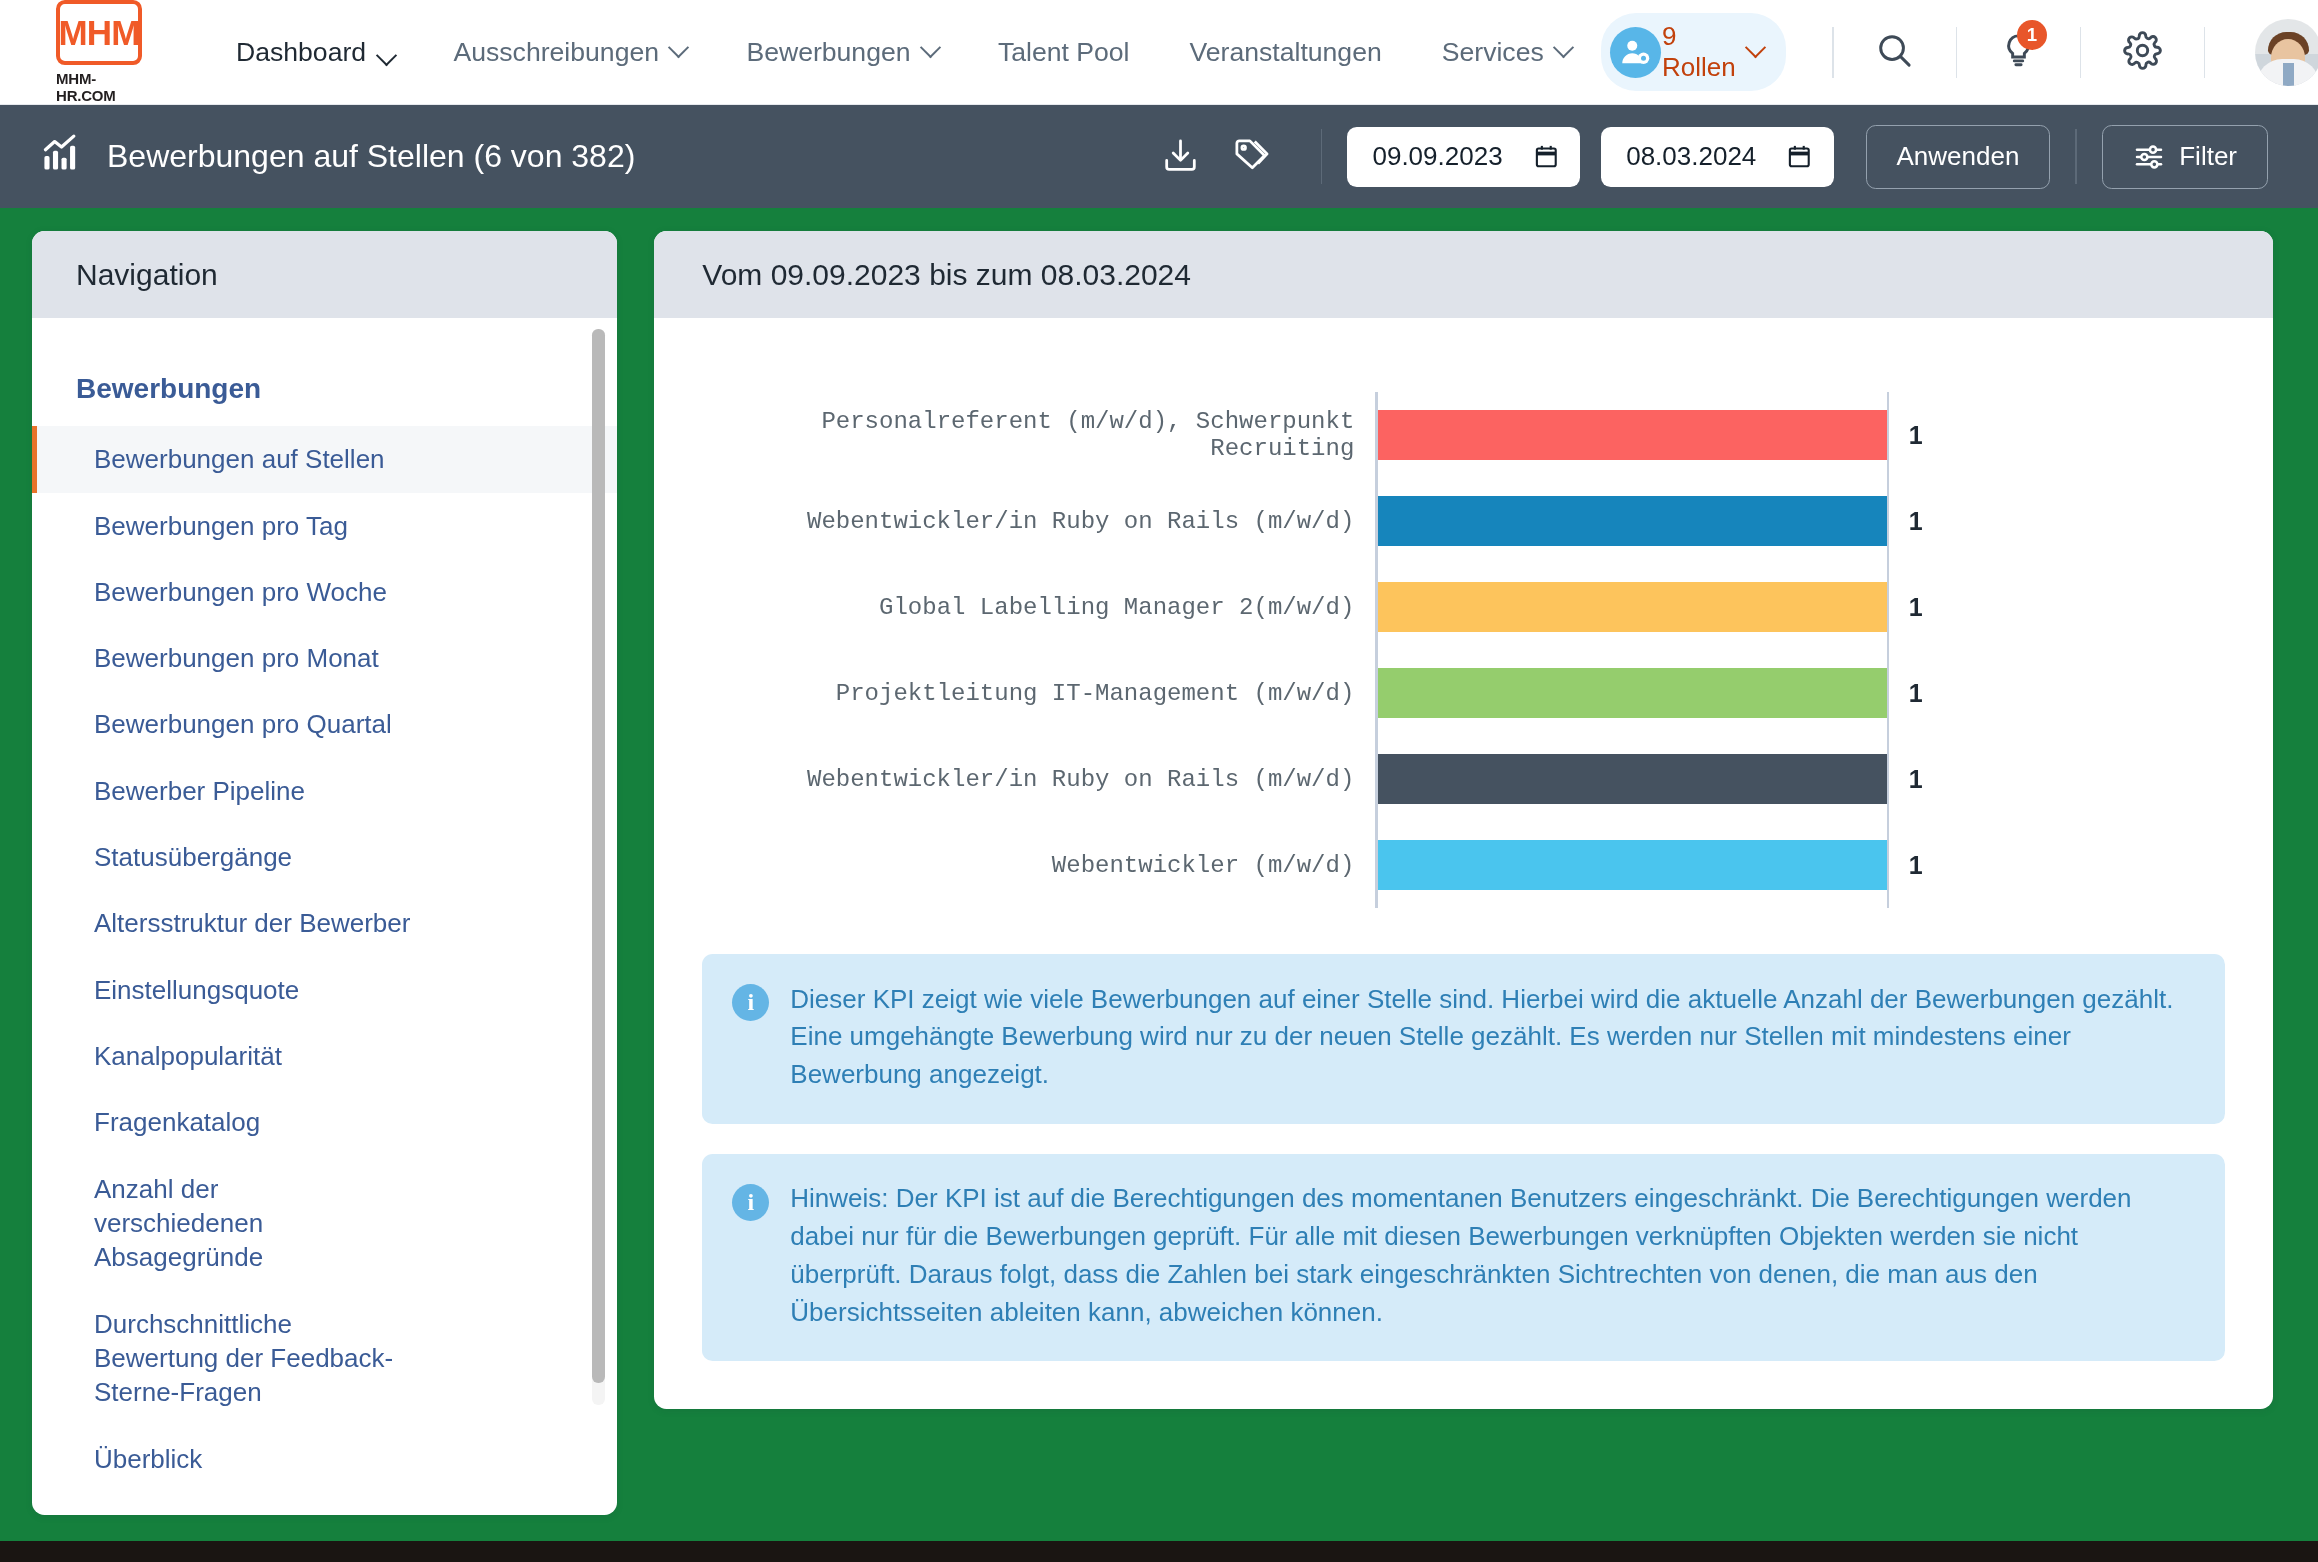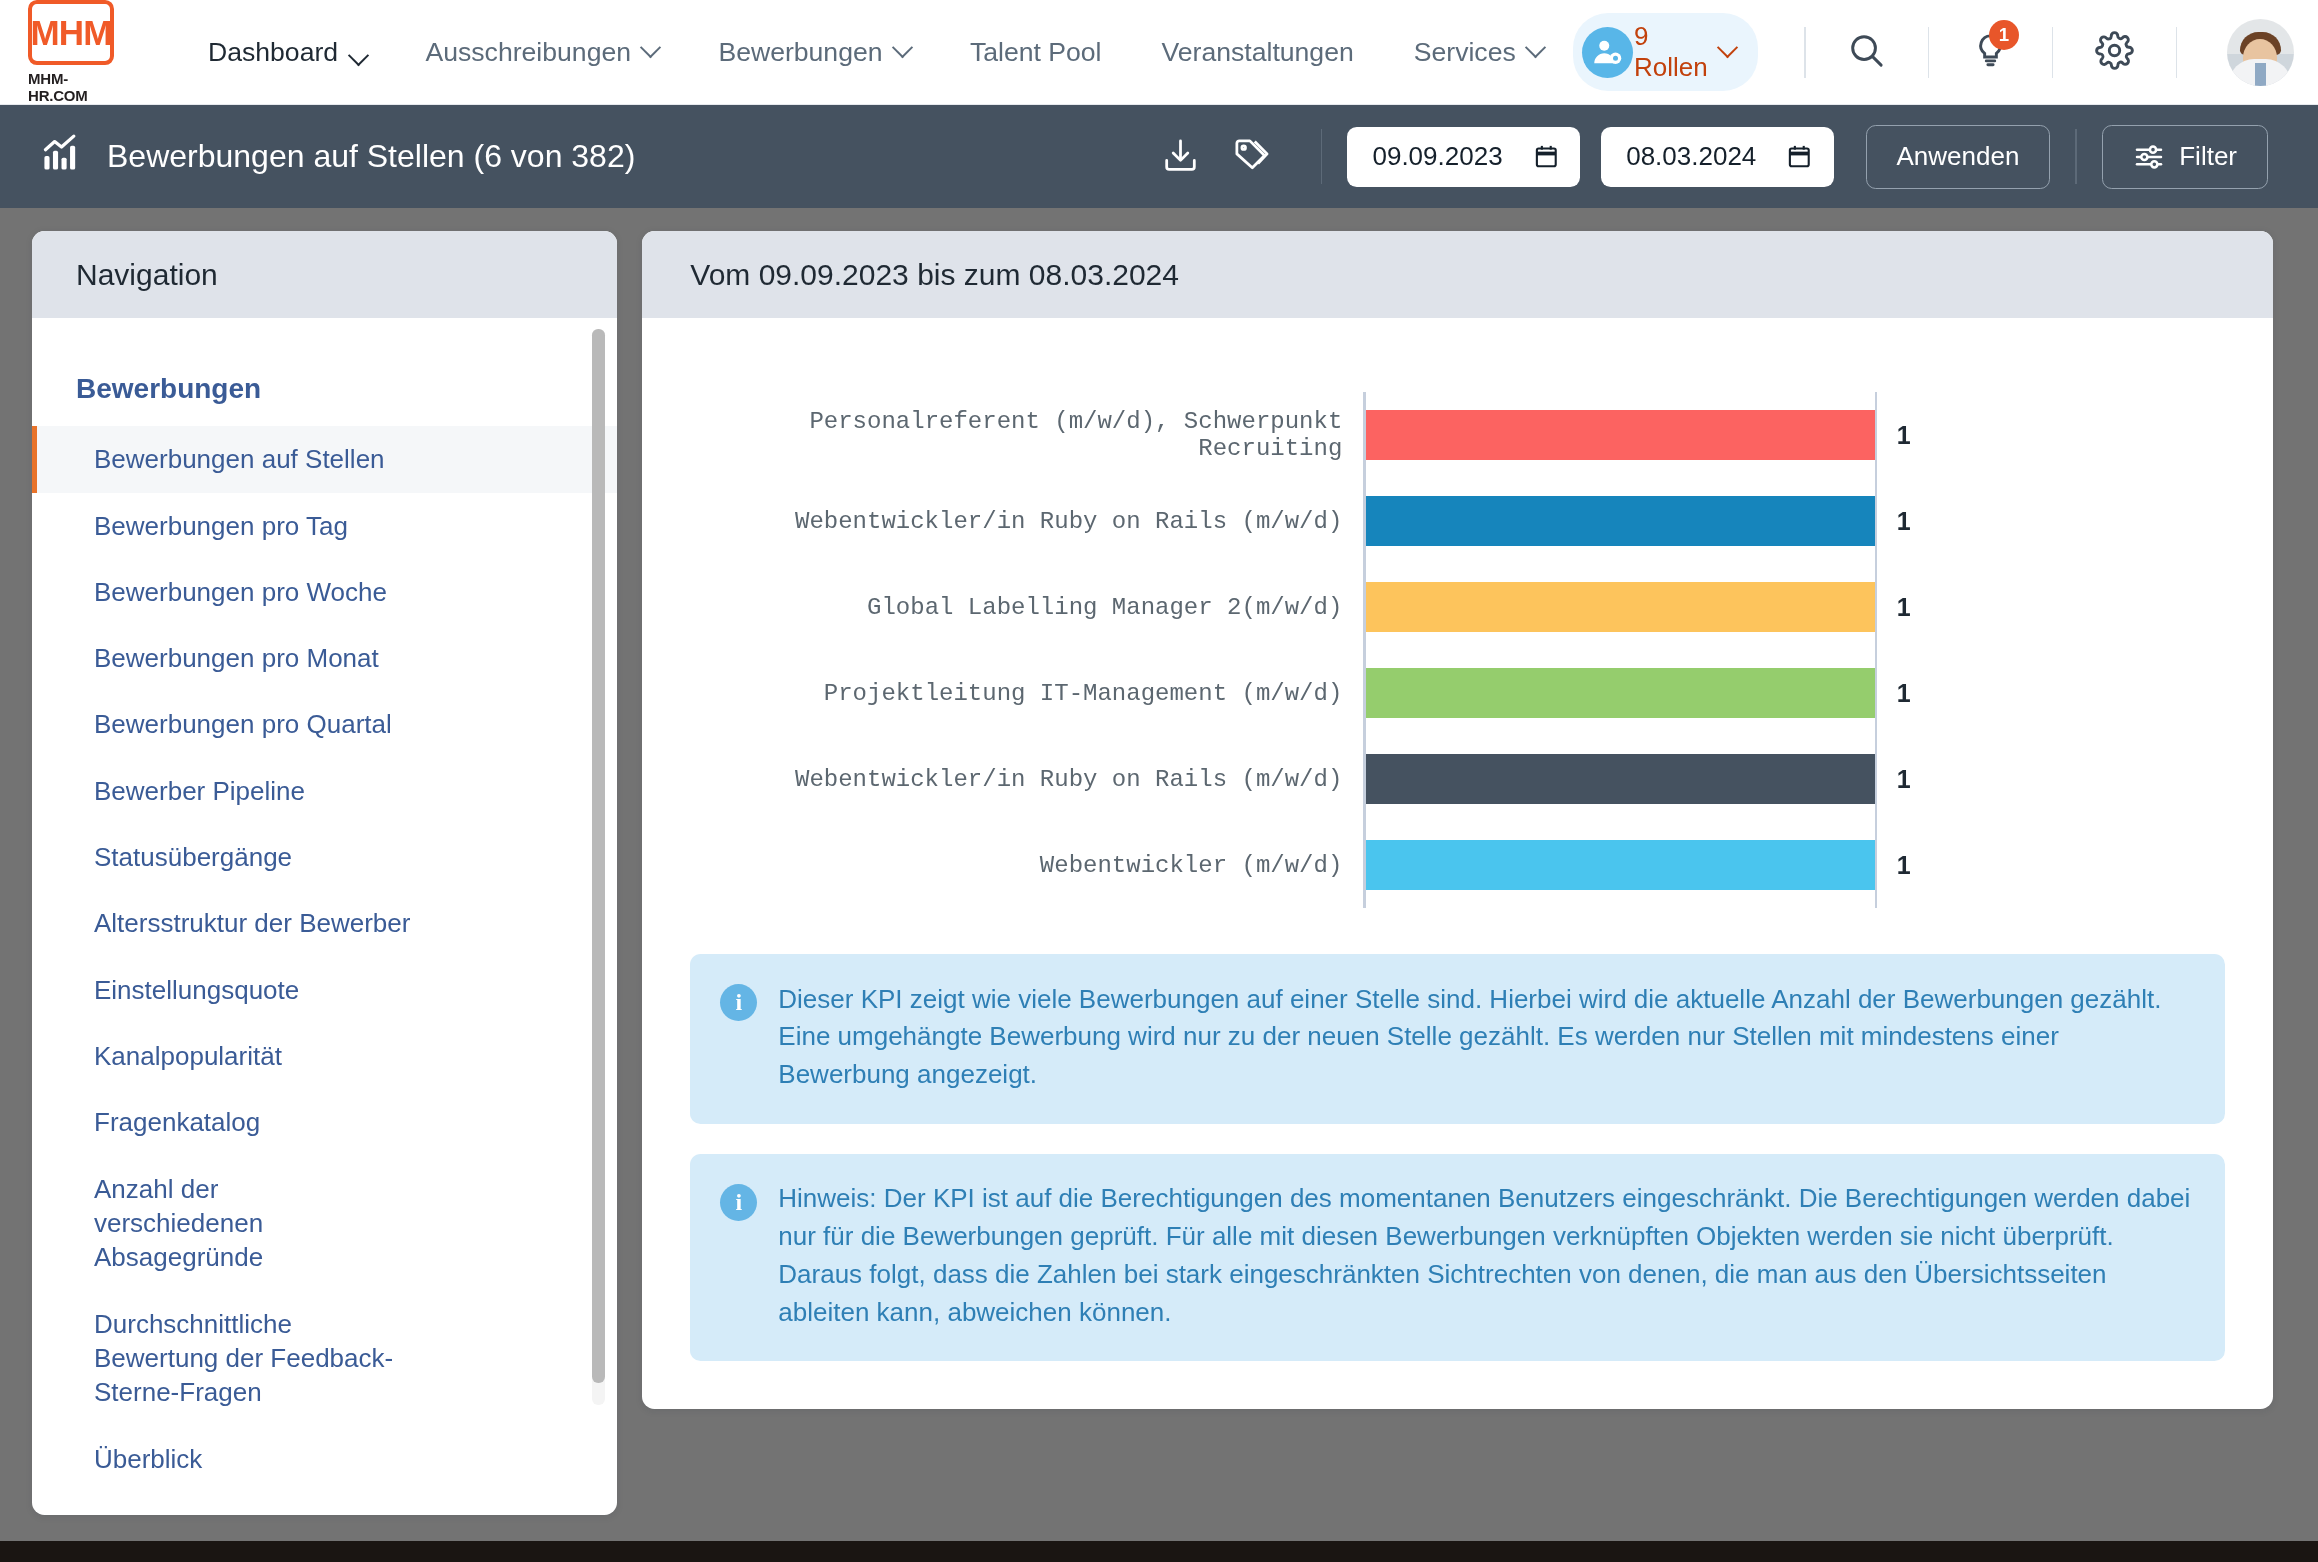--- a/index.html
+++ b/index.html
@@ -15,21 +15,21 @@
     background: #ffffff;
     overflow: hidden;
   }
 
   
   .topnav {
     height: 105px;
     background: #ffffff;
     display: flex;
     align-items: center;
-    padding: 0 32px 0 28px;
+    padding: 0 32px 0 56px;
     border-bottom: 0.9px solid #e6e9ed;
     position: relative;
     z-index: 5;
   }
   .logo-wrap {
     display: flex; flex-direction: column; align-items: center;
     margin-right: 64px;
   }
   .logo-box {
     width: 86px; height: 65px;
@@ -182,25 +182,25 @@
     gap: 14px;
     padding: 0 30px;
     color: #ffffff;
     font-size: 26px;
     cursor: pointer;
     white-space: nowrap;
   }
 
   
   .body-area {
-    background: #737373;
+    background: #15803d;
     height: 1333px;
     padding: 23px 46px 0 32px;
     display: flex;
-    gap: 20px;
+    gap: 32px;
     position: relative;
   }
 
   
   .sidebar {
     width: 585px;
     flex: none;
     display: flex; flex-direction: column;
     background: #ffffff;
     border-radius: 12.4px;

